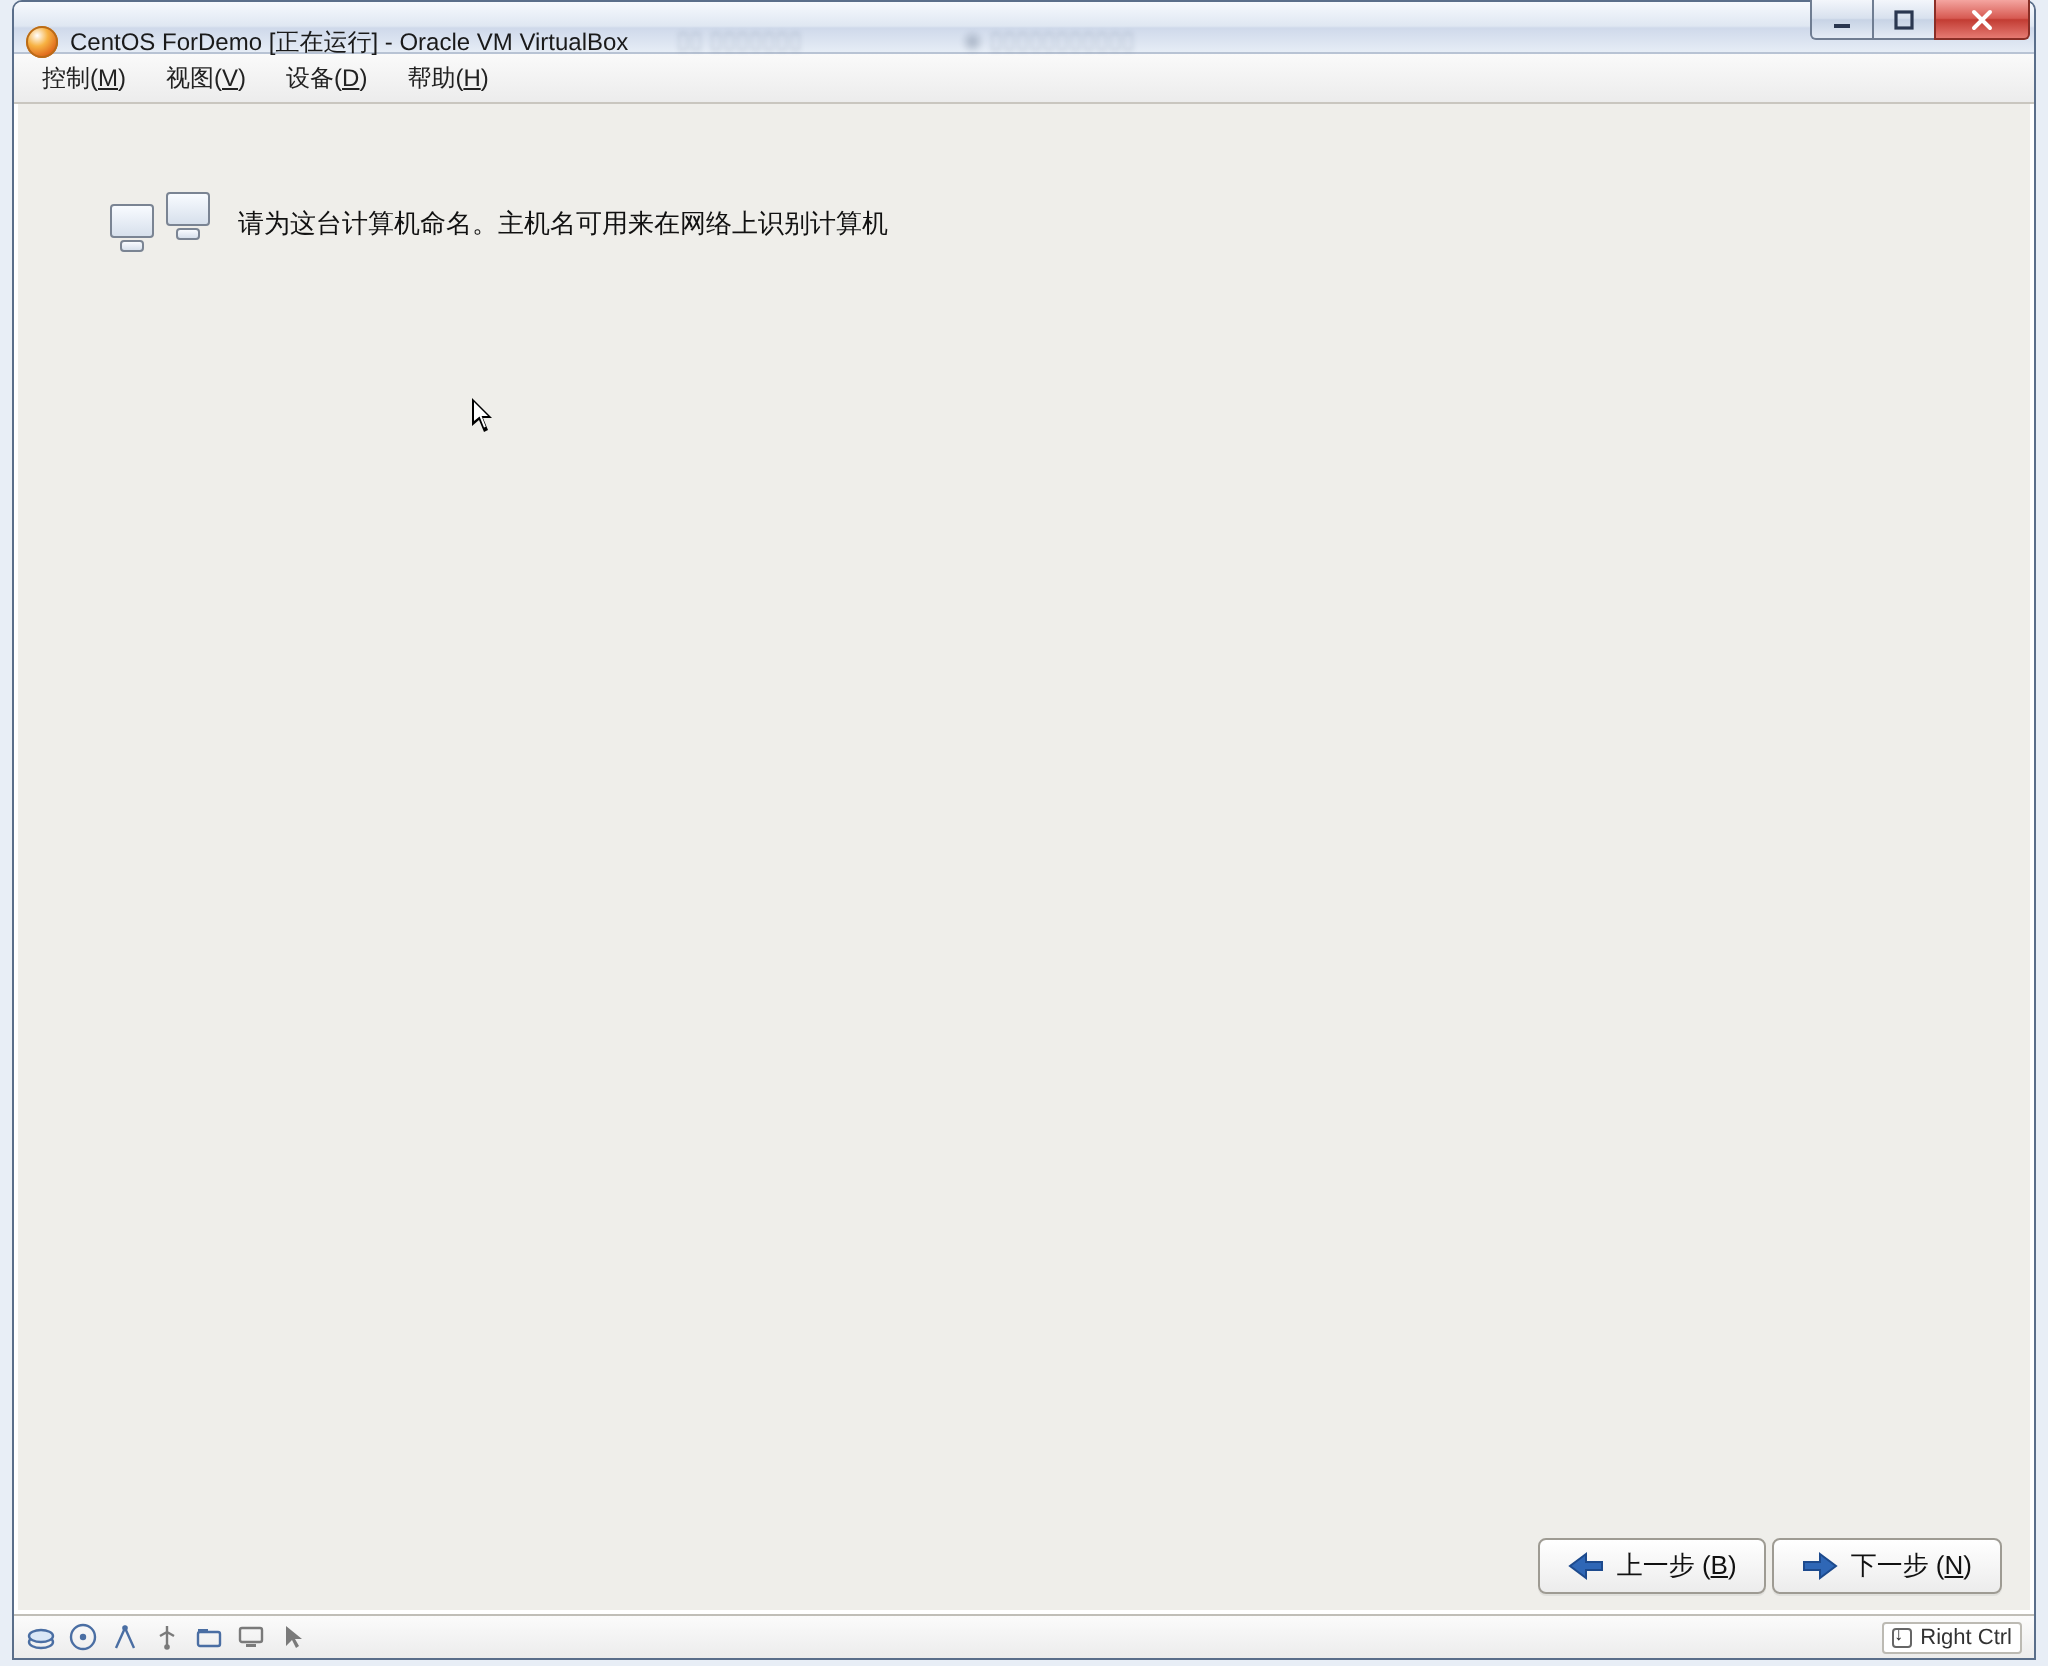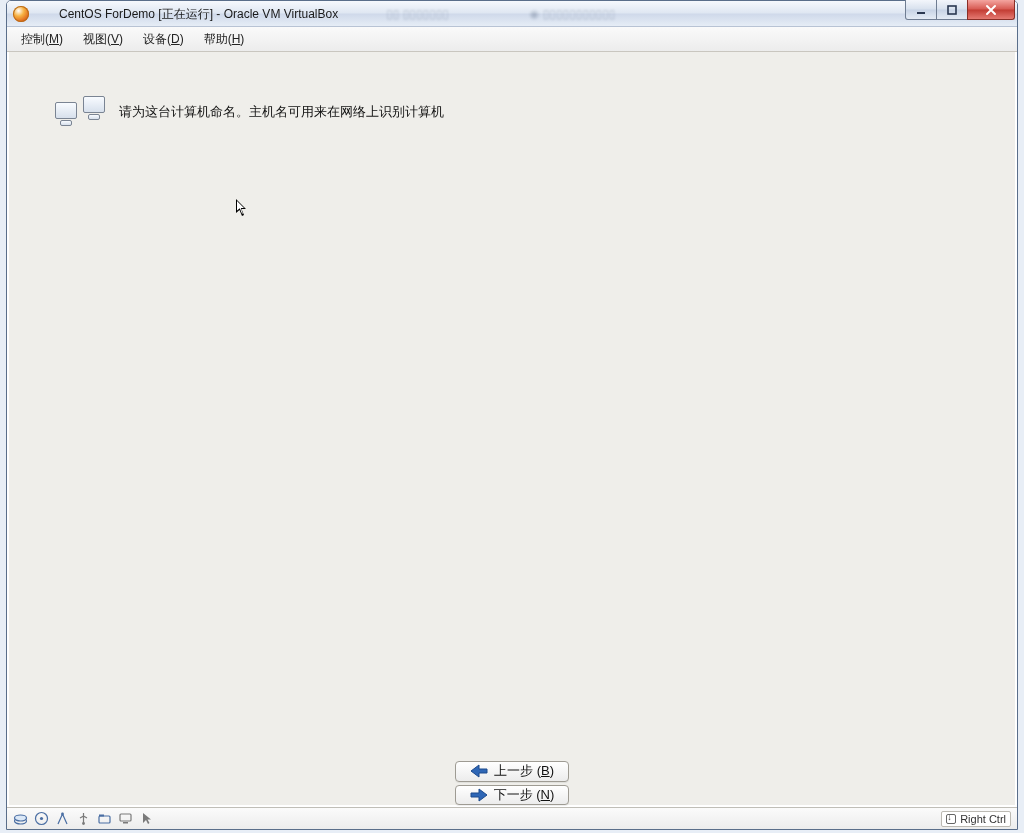--- a/index.html
+++ b/index.html
@@ -25,25 +25,24 @@
     background:#fff;
     box-shadow:0 0 0 1px rgba(255,255,255,.6) inset;
     display:flex;flex-direction:column;
   }
 
   
   .titlebar{
     height:26px;flex:0 0 26px;
     background:linear-gradient(#f6f9fd,#dfe7f2 48%,#cfd9ea 52%,#e6edf6);
     border-bottom:1px solid #b8c3d4;
-    display:flex;align-items:center;
-    padding:1px 4px 0 6px;
+    display:flex;
+    padding:12px 4px 0 6px;
     border-radius:4px 4px 0 0;
     position:relative;
-    gap:24px;
   }
   .titlebar .app-icon{
     width:16px;height:16px;border-radius:50%;
     background:radial-gradient(circle at 35% 30%,#fff,#f7b243 35%,#e06a1c 70%,#8a3a05 100%);
     box-shadow:0 0 0 1px #b96b18 inset;
     margin-right:6px;
   }
   .titlebar .title-text{
     font-size:12px;color:#1a1a1a;white-space:nowrap;
   }
@@ -117,21 +116,21 @@
     border:1px solid #9e9b93;border-radius:4px;
     background:linear-gradient(var(--btn-face-a),var(--btn-face-b));
     font-size:13px;color:#111;cursor:default;
     box-shadow:0 1px 0 rgba(0,0,0,.05);
   }
 
   
   .nav-bar{
     position:absolute;left:0;right:0;bottom:0;height:44px;
     display:flex;justify-content:flex-end;align-items:center;
-    gap:3px;padding:0 14px;flex-direction:column;
+    gap:3px;padding:0 14px;
   }
   .nav-btn{
     height:28px;padding:0 14px;border:1px solid #9e9b93;border-radius:4px;
     background:linear-gradient(var(--btn-face-a),var(--btn-face-b));
     font-size:13px;color:#111;display:flex;align-items:center;gap:6px;cursor:default;
     box-shadow:0 1px 0 rgba(0,0,0,.06);
   }
   .nav-btn .arrow{display:inline-flex;}
   .accel-u{text-decoration:underline;}
 

